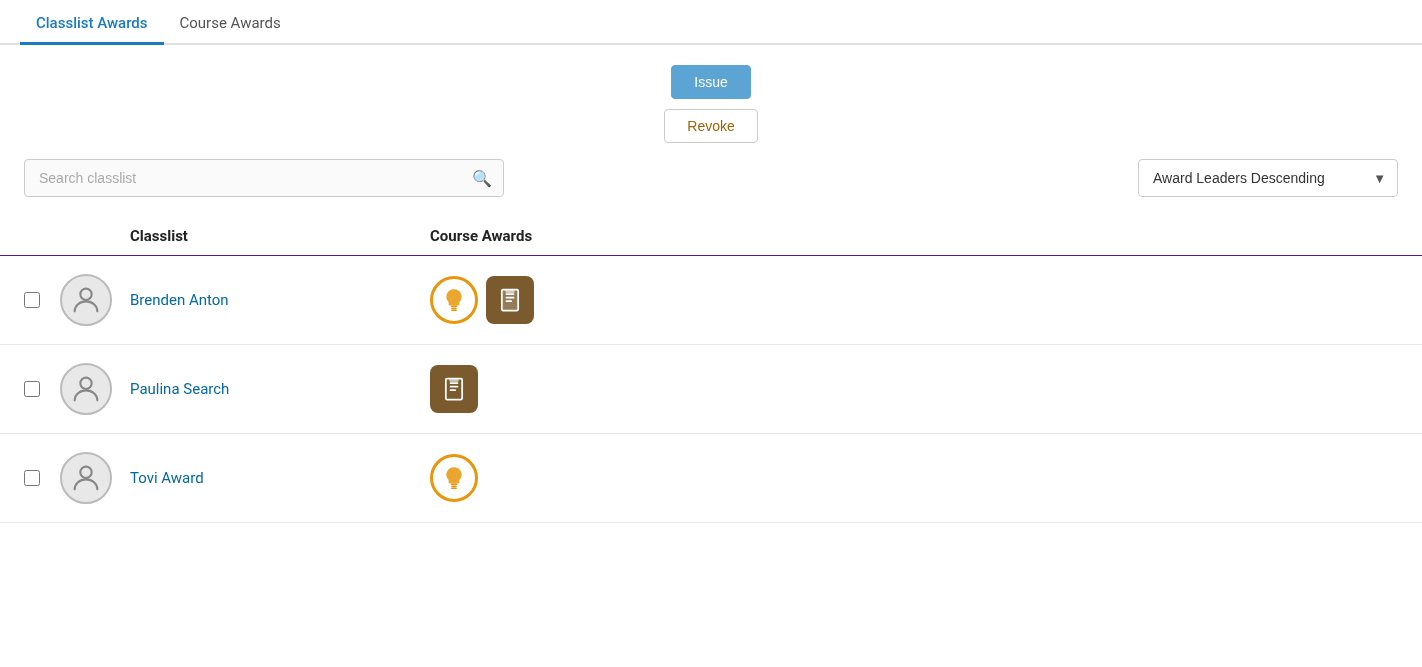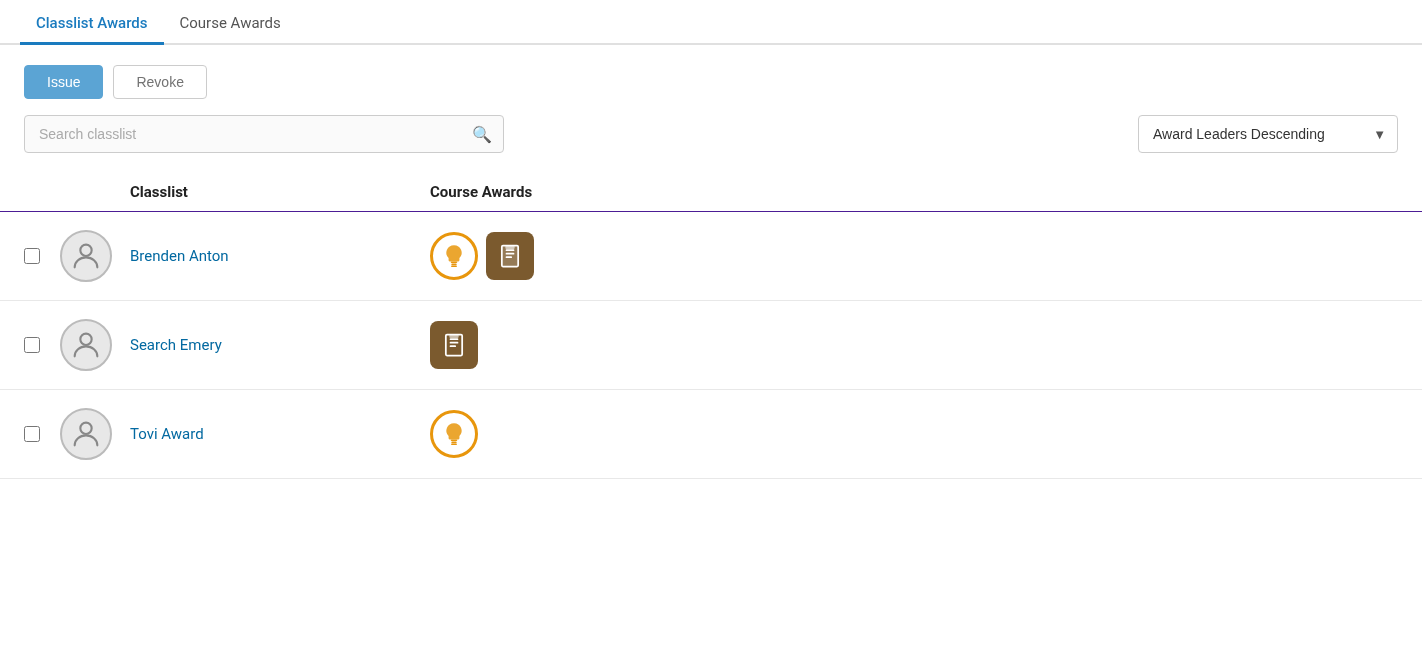--- a/index.html
+++ b/index.html
@@ -40,36 +40,37 @@
       border-bottom: 3px solid #1a7bbf;
       font-weight: 500;
     }
 
     
     .toolbar {
       display: flex;
       align-items: center;
       padding: 20px 24px 16px;
       gap: 10px;
+      flex-direction: column;
     }
 
     .btn-issue {
       background: #5ba4d4;
       color: #fff;
       border: 1px solid #5ba4d4;
       border-radius: 4px;
       padding: 8px 22px;
       font-size: 14px;
       cursor: pointer;
       font-weight: 500;
     }
 
     .btn-revoke {
       background: #fff;
-      color: #737373;
+      color: #a16207;
       border: 1px solid #ccc;
       border-radius: 4px;
       padding: 8px 22px;
       font-size: 14px;
       cursor: pointer;
     }
 
     
     .search-sort-row {
       display: flex;
@@ -315,21 +316,21 @@
       <input type="checkbox" style="">
     </div>
     <div class="row-avatar col-avatar">
       <div class="avatar-circle">
         <svg class="avatar-svg" viewBox="0 0 24 24" fill="none" stroke="#888" stroke-width="1.5">
           <circle cx="12" cy="8" r="4"></circle>
           <path d="M4 20c0-4 3.6-7 8-7s8 3 8 7" stroke-linecap="round"></path>
         </svg>
       </div>
     </div>
-    <div class="row-name col-name">Search Emery</div>
+    <div class="row-name col-name">Paulina Search</div>
     <div class="row-awards col-awards">
 
       <div class="award-book">
         <svg width="28" height="28" viewBox="0 0 24 24" fill="none">
           <path d="M6 3h12a1 1 0 0 1 1 1v16a1 1 0 0 1-1 1H6a1 1 0 0 1-1-1V4a1 1 0 0 1 1-1z" stroke="#fff" stroke-width="1.5"></path>
           <path d="M9 7h6M9 10h6M9 13h4" stroke="#fff" stroke-width="1.5" stroke-linecap="round"></path>
           <rect x="8" y="3" width="8" height="3" rx="1" fill="#fff" opacity="0.6"></rect>
         </svg>
       </div>
     </div>

